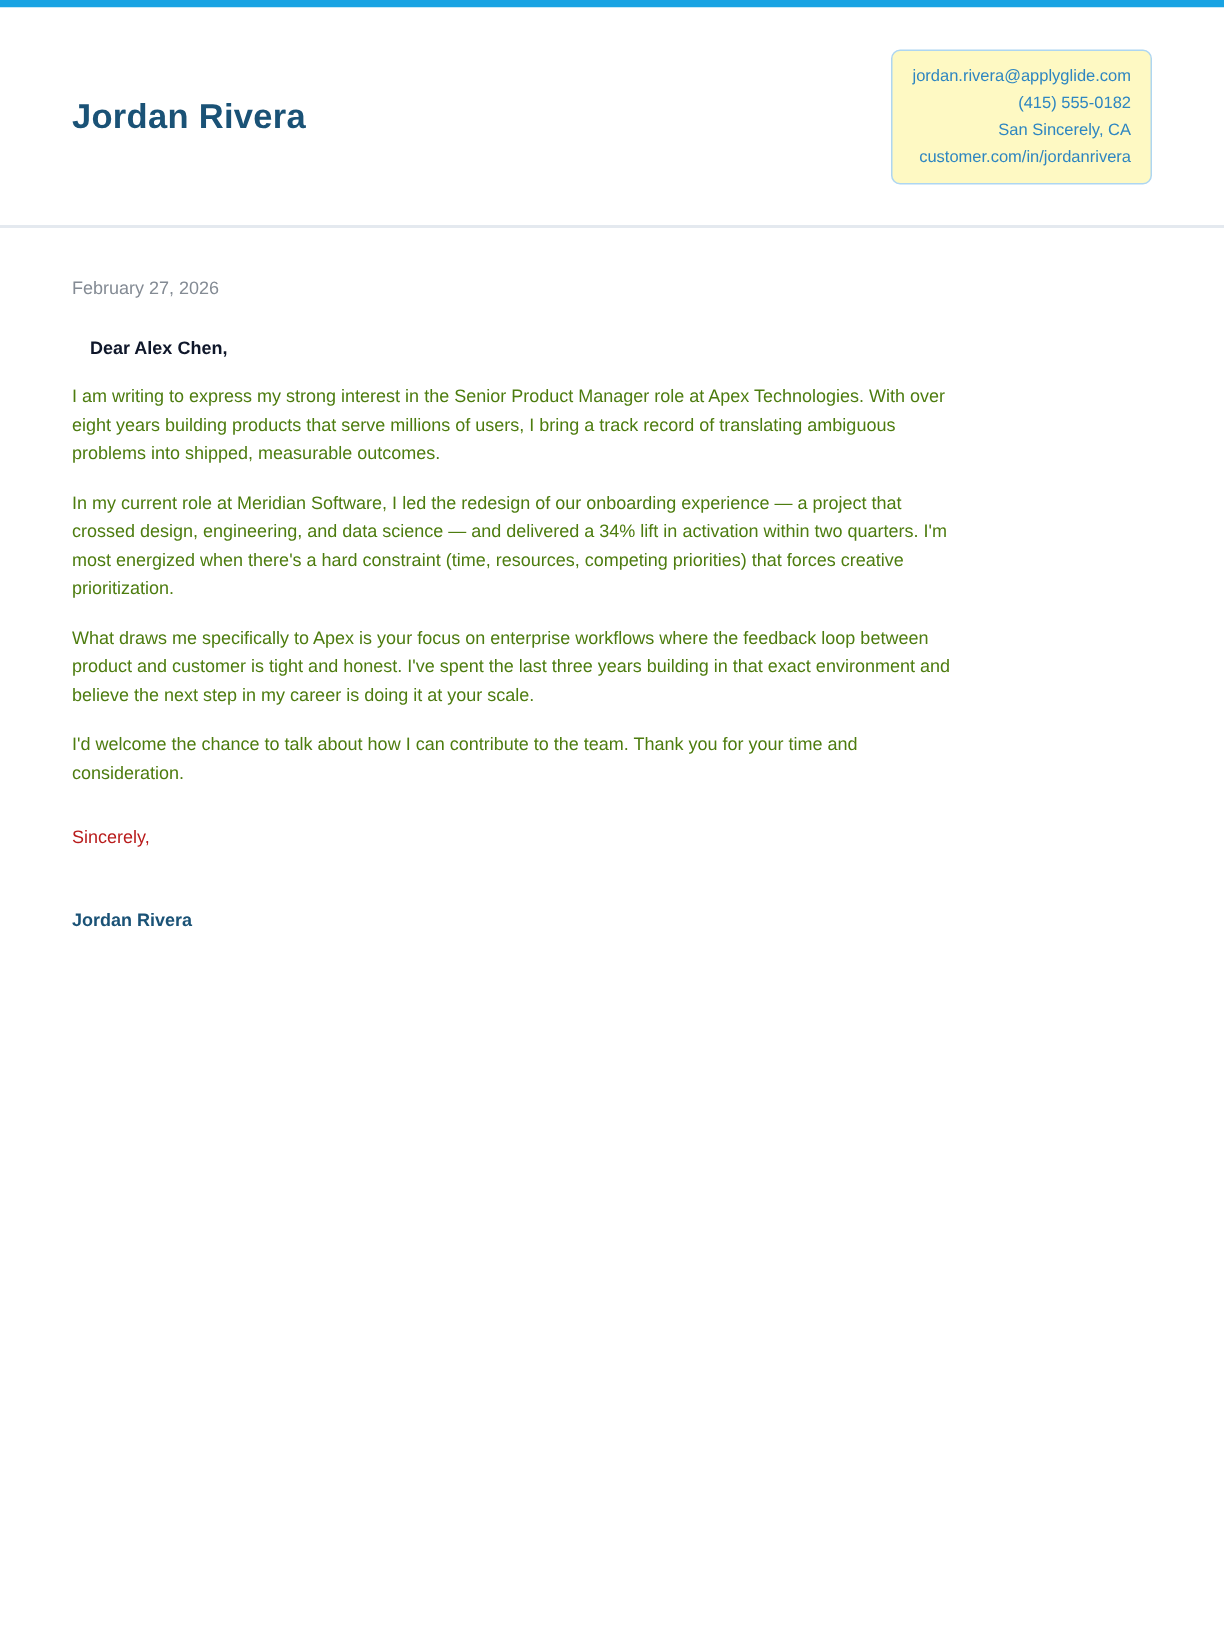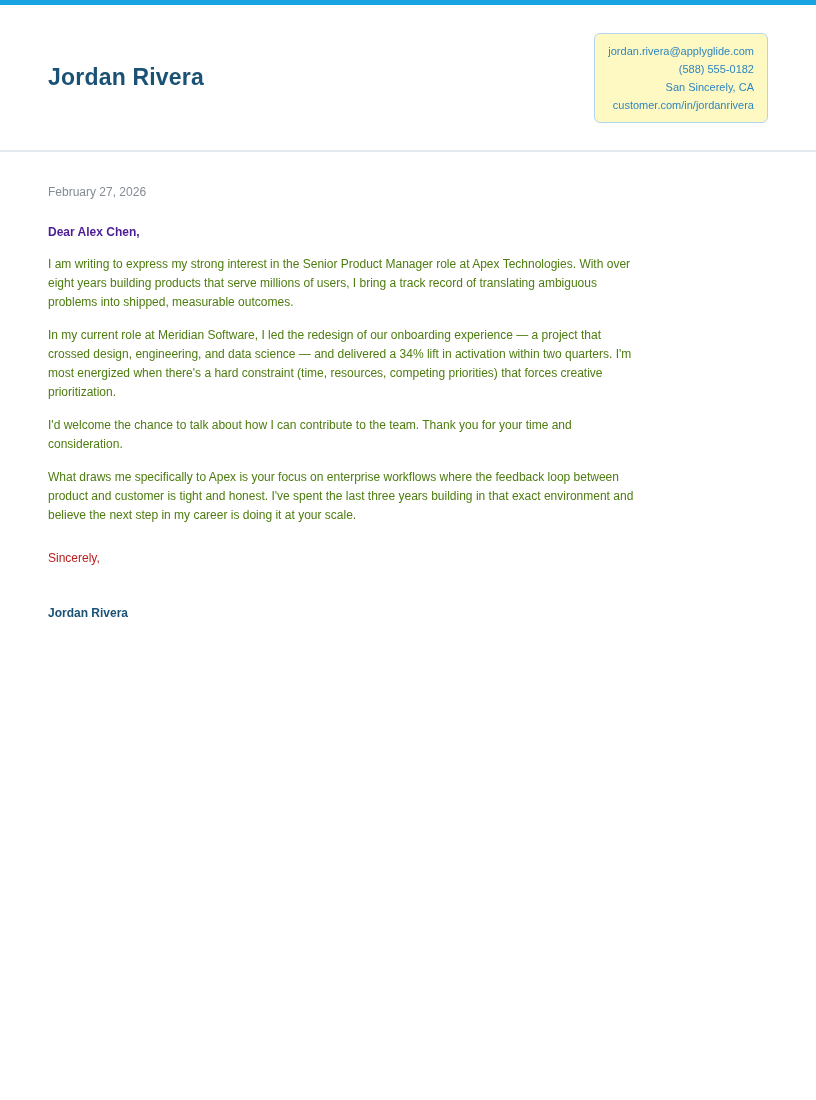--- a/index.html
+++ b/index.html
@@ -56,23 +56,23 @@
   .recipient p {
     margin: 0;
     line-height: 18.5px;
   }
   .recipient-name {
     font-weight: bold;
     color: #1a5276;
   }
   .recipient-title, .recipient-company { color: #3c4146; }
   .salutation {
-    margin: 0 0 13px 0;
+    margin: 0 0 13px 12px;
     font-weight: bold;
-    color: #4c1d95;
+    color: #0f172a;
     line-height: 19px;
   }
   .para {
     margin: 0 0 14px 0;
     color: #4d7c0f;
     line-height: 19px;
   }
   .closing {
     margin: 24px 0 0 0;
     color: #b91c1c;
@@ -90,35 +90,35 @@
 
 <div class="page">
 
   <div class="topbar"></div>
 
   <header class="header">
     <h1 class="name">Jordan Rivera</h1>
 
     <div class="contact-card">
       <div class="contact-line">jordan.rivera@applyglide.com</div>
-      <div class="contact-line">(588) 555-0182</div>
+      <div class="contact-line">(415) 555-0182</div>
       <div class="contact-line">San Sincerely, CA</div>
       <div class="contact-line">customer.com/in/jordanrivera</div>
     </div>
   </header>
 
   <main class="letter">
     <p class="date">February 27, 2026</p>
 
 
     <p class="salutation">Dear Alex Chen,</p>
 
     <p class="para">I am writing to express my strong interest in the Senior Product Manager role at Apex Technologies. With over eight years building products that serve millions of users, I bring a track record of translating ambiguous problems into shipped, measurable outcomes.</p>
     <p class="para">In my current role at Meridian Software, I led the redesign of our onboarding experience — a project that crossed design, engineering, and data science — and delivered a 34% lift in activation within two quarters. I'm most energized when there's a hard constraint (time, resources, competing priorities) that forces creative prioritization.</p>
+    <p class="para">What draws me specifically to Apex is your focus on enterprise workflows where the feedback loop between product and customer is tight and honest. I've spent the last three years building in that exact environment and believe the next step in my career is doing it at your scale.</p>
     <p class="para">I'd welcome the chance to talk about how I can contribute to the team. Thank you for your time and consideration.</p>
-    <p class="para">What draws me specifically to Apex is your focus on enterprise workflows where the feedback loop between product and customer is tight and honest. I've spent the last three years building in that exact environment and believe the next step in my career is doing it at your scale.</p>
 
     <p class="closing">Sincerely,</p>
 
     <p class="signature">Jordan Rivera</p>
   </main>
 
 </div>
 
 </body></html>

